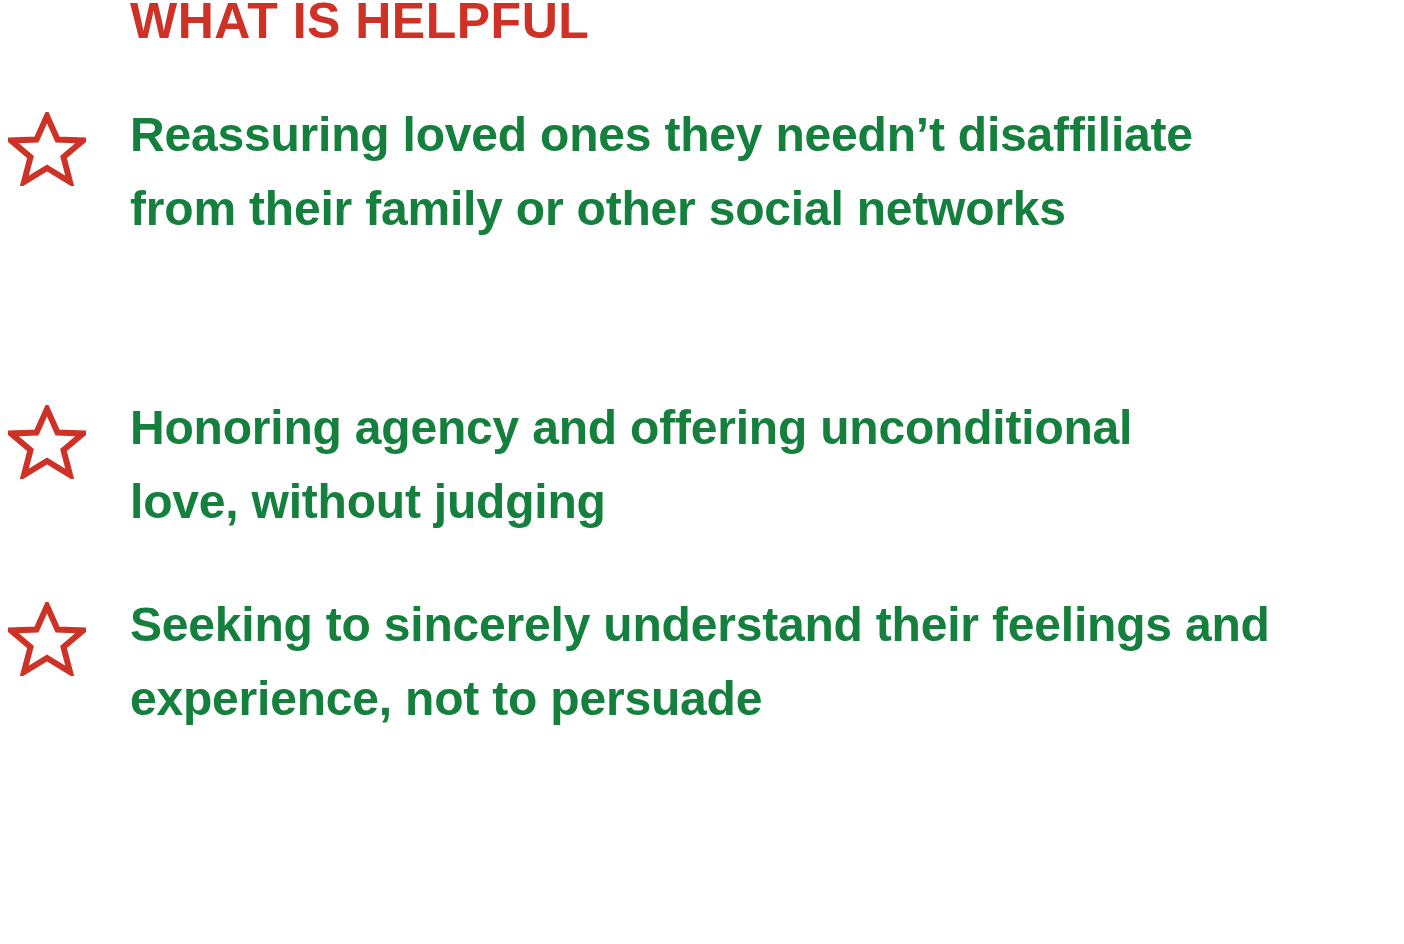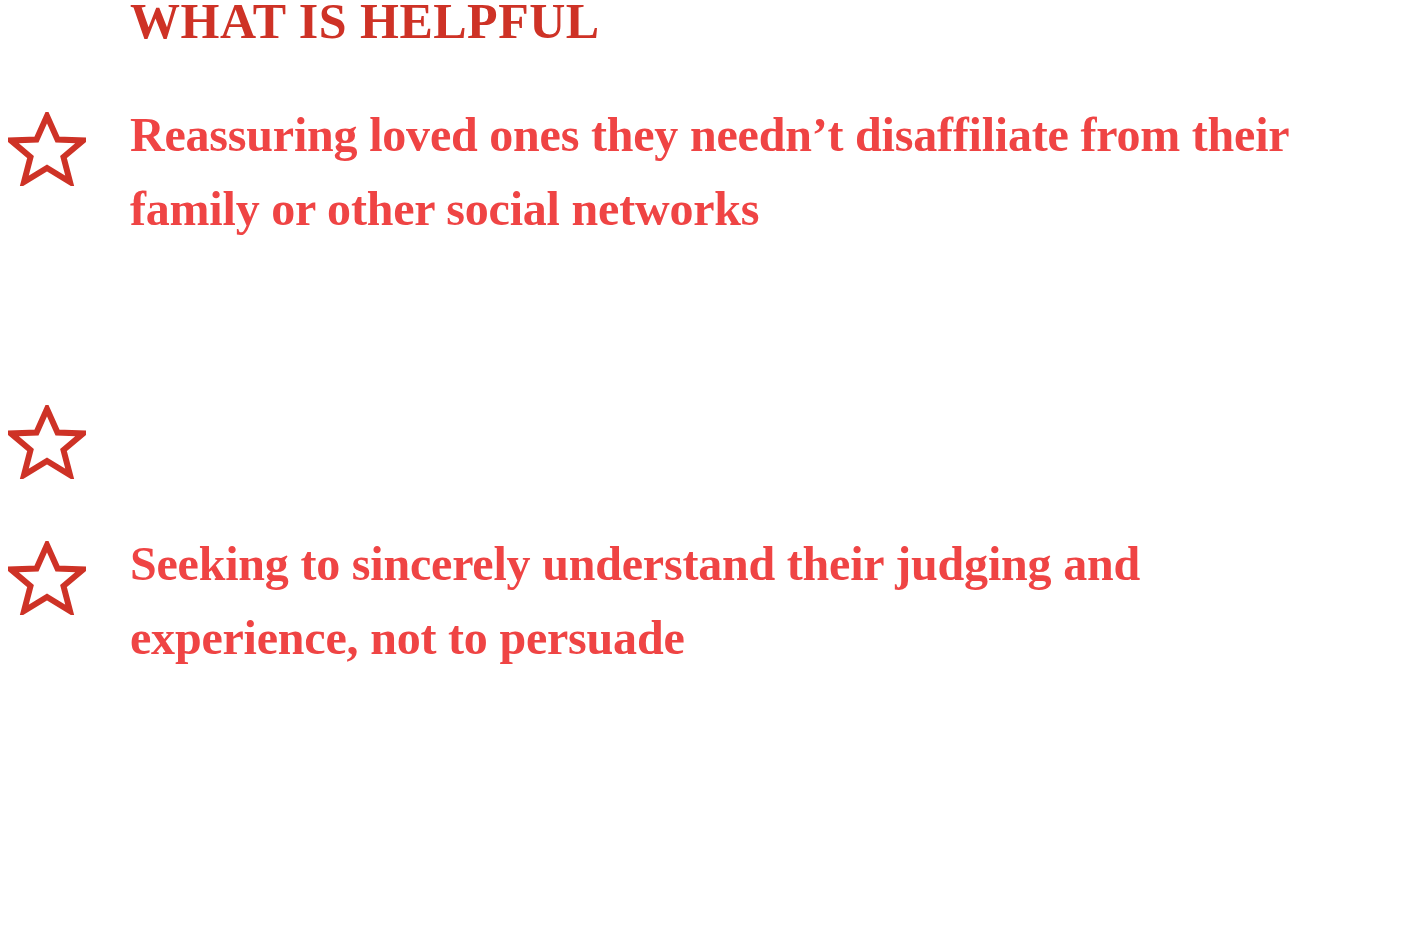--- a/index.html
+++ b/index.html
@@ -11,21 +11,20 @@
     height: 944px;
     background: #ffffff;
     font-family: "Liberation Sans", sans-serif;
     overflow: hidden;
   }
   .page {
     position: relative;
     width: 1284px;
     height: 944px;
     box-sizing: border-box;
-    font-family: Liberation Serif, serif;
   }
   .heading {
     position: absolute;
     left: 130px;
     top: -6px;
     font-size: 50px;
     font-weight: bold;
     letter-spacing: 0.5px;
     color: #CE3226;
     text-transform: uppercase;
@@ -50,21 +49,21 @@
     justify-content: flex-start;
     padding-left: 8px;
     box-sizing: border-box;
     padding-top: 14px;
   }
   .star-icon {
     display: block;
   }
   .item-text {
     flex: 1 1 auto;
-    color: #ef4444;
+    color: #15803d;
     font-size: 48px;
     font-weight: bold;
     line-height: 1.55;
     letter-spacing: -0.2px;
     padding-right: 10px;
   }
   .item-0 .item-text { max-width: 1180px; }
   .item-1 .item-text { max-width: 1180px; }
   .item-2 .item-text { max-width: 1120px; }
   .item-3 .item-text { max-width: 1230px; }
@@ -95,27 +94,28 @@
 
 
     <div class="spacer-1"></div>
 
     <div class="item item-2">
       <div class="star-cell">
         <svg class="star-icon" width="78" height="74" viewBox="0 0 78 74" aria-hidden="true">
           <polygon points="39,4 49.5,27.5 75,28.5 55.5,45 62,70 39,56 16,70 22.5,45 3,28.5 28.5,27.5" fill="none" stroke="#CE3226" stroke-width="6" stroke-linejoin="miter"></polygon>
         </svg>
       </div>
+      <div class="item-text">Honoring agency and offering unconditional love, without judging</div>
     </div>
 
     <div class="spacer-2"></div>
 
     <div class="item item-3">
       <div class="star-cell">
         <svg class="star-icon" width="78" height="74" viewBox="0 0 78 74" aria-hidden="true">
           <polygon points="39,4 49.5,27.5 75,28.5 55.5,45 62,70 39,56 16,70 22.5,45 3,28.5 28.5,27.5" fill="none" stroke="#CE3226" stroke-width="6" stroke-linejoin="miter"></polygon>
         </svg>
       </div>
-      <div class="item-text">Seeking to sincerely understand their judging and experience, not to persuade</div>
+      <div class="item-text">Seeking to sincerely understand their feelings and experience, not to persuade</div>
     </div>
 
   </div>
 </div>
 
 </body></html>

